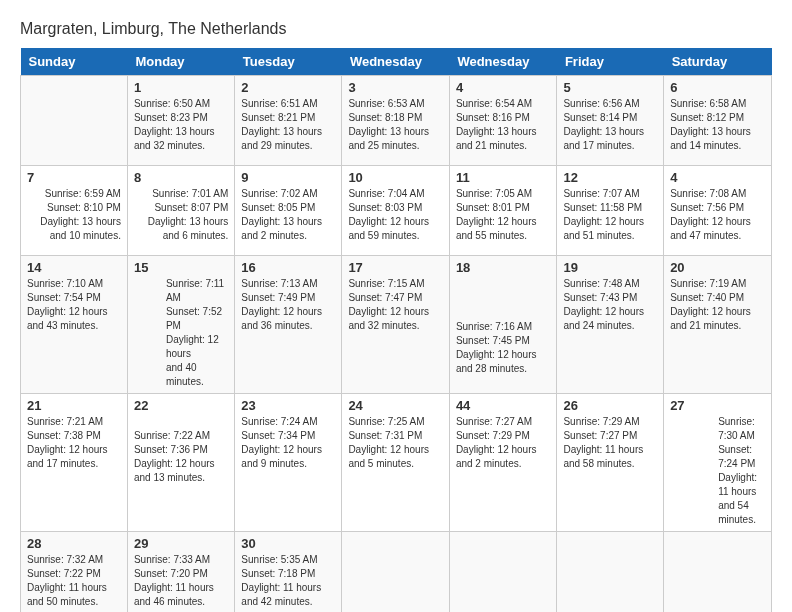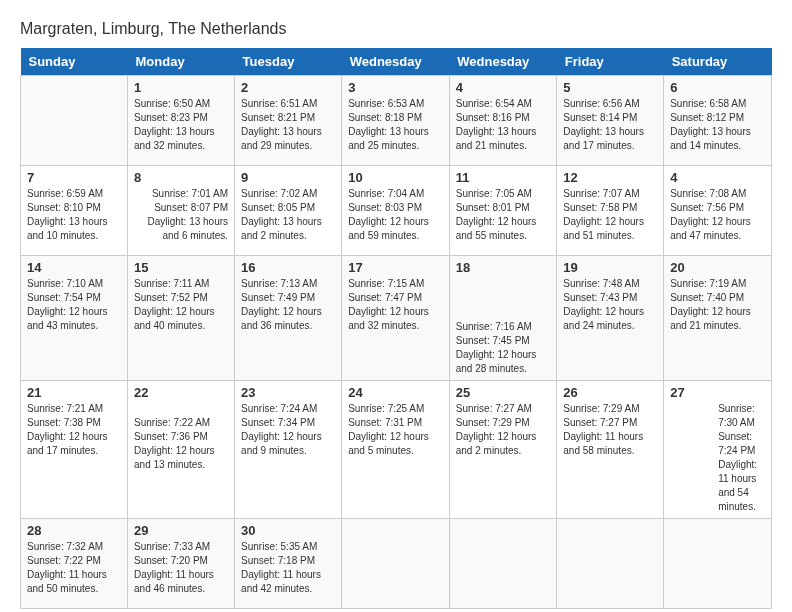--- a/index.html
+++ b/index.html
@@ -150,21 +150,21 @@
           <span class="day-number">6</span>
           <div class="day-info" style="white-space: pre-line;">Sunrise: 6:58 AM
 Sunset: 8:12 PM
 Daylight: 13 hours
 and 14 minutes.</div>
         </td>
       </tr>
       <tr>
         <td>
           <span class="day-number">7</span>
-          <div class="day-info" style="white-space: pre-line;">Sunrise: 6:59 AM
+          <div class="day-info" style="white-space: pre-line; text-align: right;">Sunrise: 6:59 AM
 Sunset: 8:10 PM
 Daylight: 13 hours
 and 10 minutes.</div>
         </td>
         <td>
           <span class="day-number">8</span>
           <div class="day-info" style="white-space: pre-line; text-align: right;">Sunrise: 7:01 AM
 Sunset: 8:07 PM
 Daylight: 13 hours
 and 6 minutes.</div>
@@ -186,21 +186,21 @@
         <td>
           <span class="day-number">11</span>
           <div class="day-info" style="white-space: pre-line;">Sunrise: 7:05 AM
 Sunset: 8:01 PM
 Daylight: 12 hours
 and 55 minutes.</div>
         </td>
         <td>
           <span class="day-number">12</span>
           <div class="day-info" style="white-space: pre-line;">Sunrise: 7:07 AM
-Sunset: 7:58 PM
+Sunset: 11:58 PM
 Daylight: 12 hours
 and 51 minutes.</div>
         </td>
         <td>
           <span class="day-number">4</span>
           <div class="day-info" style="white-space: pre-line;">Sunrise: 7:08 AM
 Sunset: 7:56 PM
 Daylight: 12 hours
 and 47 minutes.</div>
         </td>
@@ -208,21 +208,21 @@
       <tr>
         <td>
           <span class="day-number">14</span>
           <div class="day-info" style="white-space: pre-line;">Sunrise: 7:10 AM
 Sunset: 7:54 PM
 Daylight: 12 hours
 and 43 minutes.</div>
         </td>
         <td>
           <span class="day-number">15</span>
-          <div class="day-info" style="white-space: pre-line;">Sunrise: 7:11 AM
+          <div class="day-info" style="white-space: pre-line; margin-left: 32px;">Sunrise: 7:11 AM
 Sunset: 7:52 PM
 Daylight: 12 hours
 and 40 minutes.</div>
         </td>
         <td>
           <span class="day-number">16</span>
           <div class="day-info" style="white-space: pre-line;">Sunrise: 7:13 AM
 Sunset: 7:49 PM
 Daylight: 12 hours
 and 36 minutes.</div>
@@ -279,21 +279,21 @@
 and 9 minutes.</div>
         </td>
         <td>
           <span class="day-number">24</span>
           <div class="day-info" style="white-space: pre-line;">Sunrise: 7:25 AM
 Sunset: 7:31 PM
 Daylight: 12 hours
 and 5 minutes.</div>
         </td>
         <td>
-          <span class="day-number">25</span>
+          <span class="day-number">44</span>
           <div class="day-info" style="white-space: pre-line;">Sunrise: 7:27 AM
 Sunset: 7:29 PM
 Daylight: 12 hours
 and 2 minutes.</div>
         </td>
         <td>
           <span class="day-number">26</span>
           <div class="day-info" style="white-space: pre-line;">Sunrise: 7:29 AM
 Sunset: 7:27 PM
 Daylight: 11 hours

